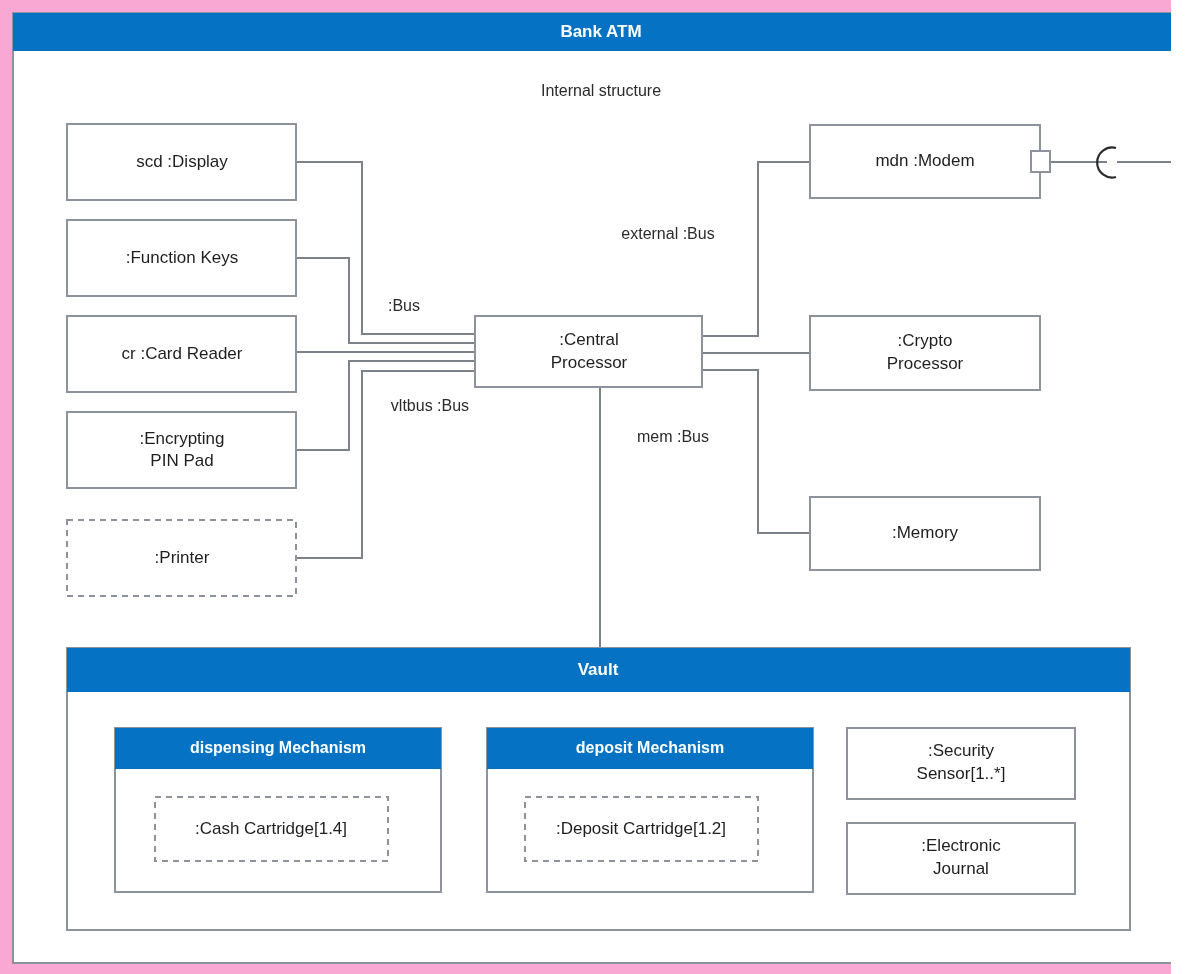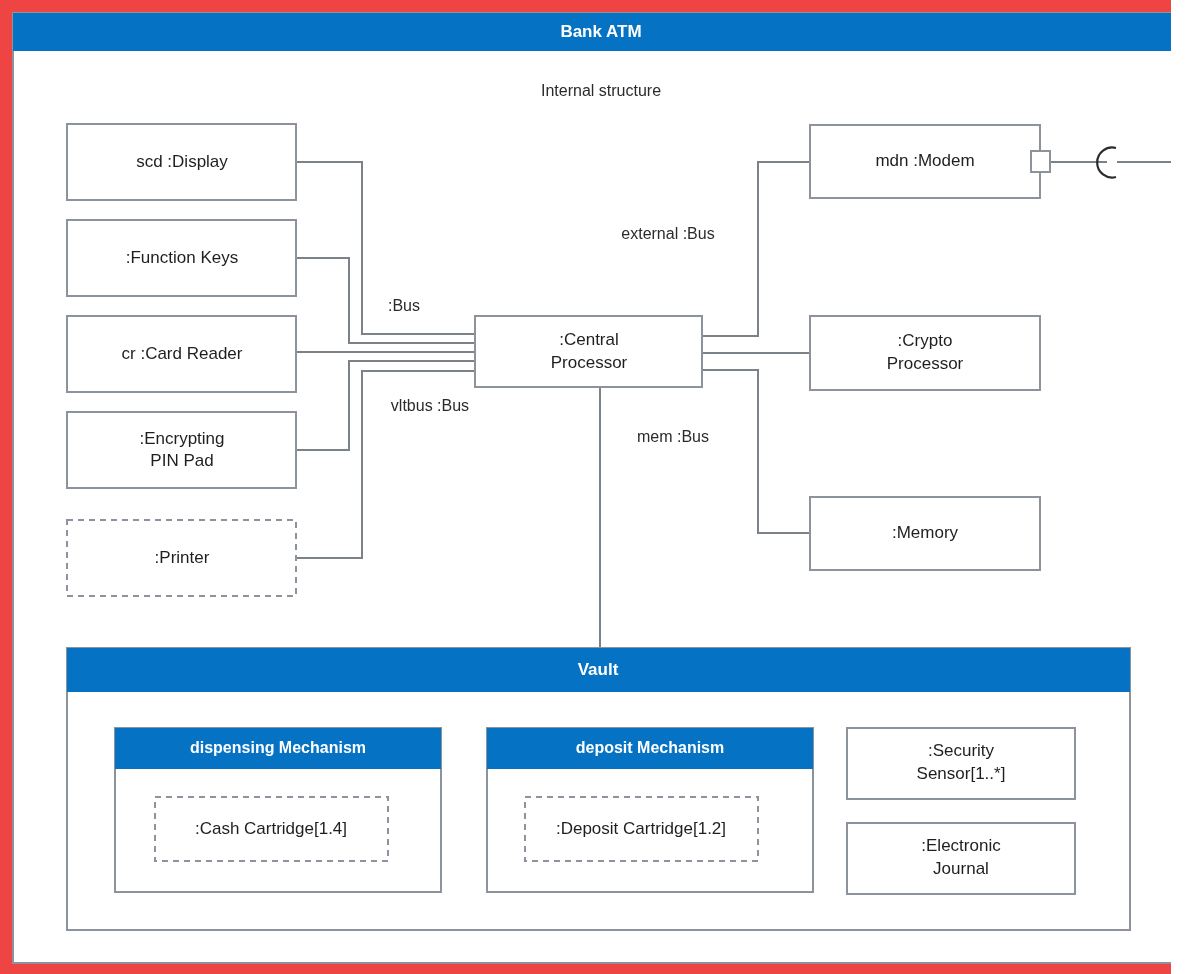--- a/index.html
+++ b/index.html
@@ -7,21 +7,21 @@
     padding: 0;
     background: #ffffff;
   }
   body {
     font-family: "Liberation Sans", sans-serif;
   }
   #canvas {
     position: relative;
     width: 1171px;
     height: 974px;
-    background: #ef4444;
+    background: #f9a8d4;
     overflow: hidden;
   }
   svg.diagram {
     position: absolute;
     top: 0;
     left: 0;
     width: 1199px;
     height: 974px;
   }
   .box-fill { fill: #ffffff; }

